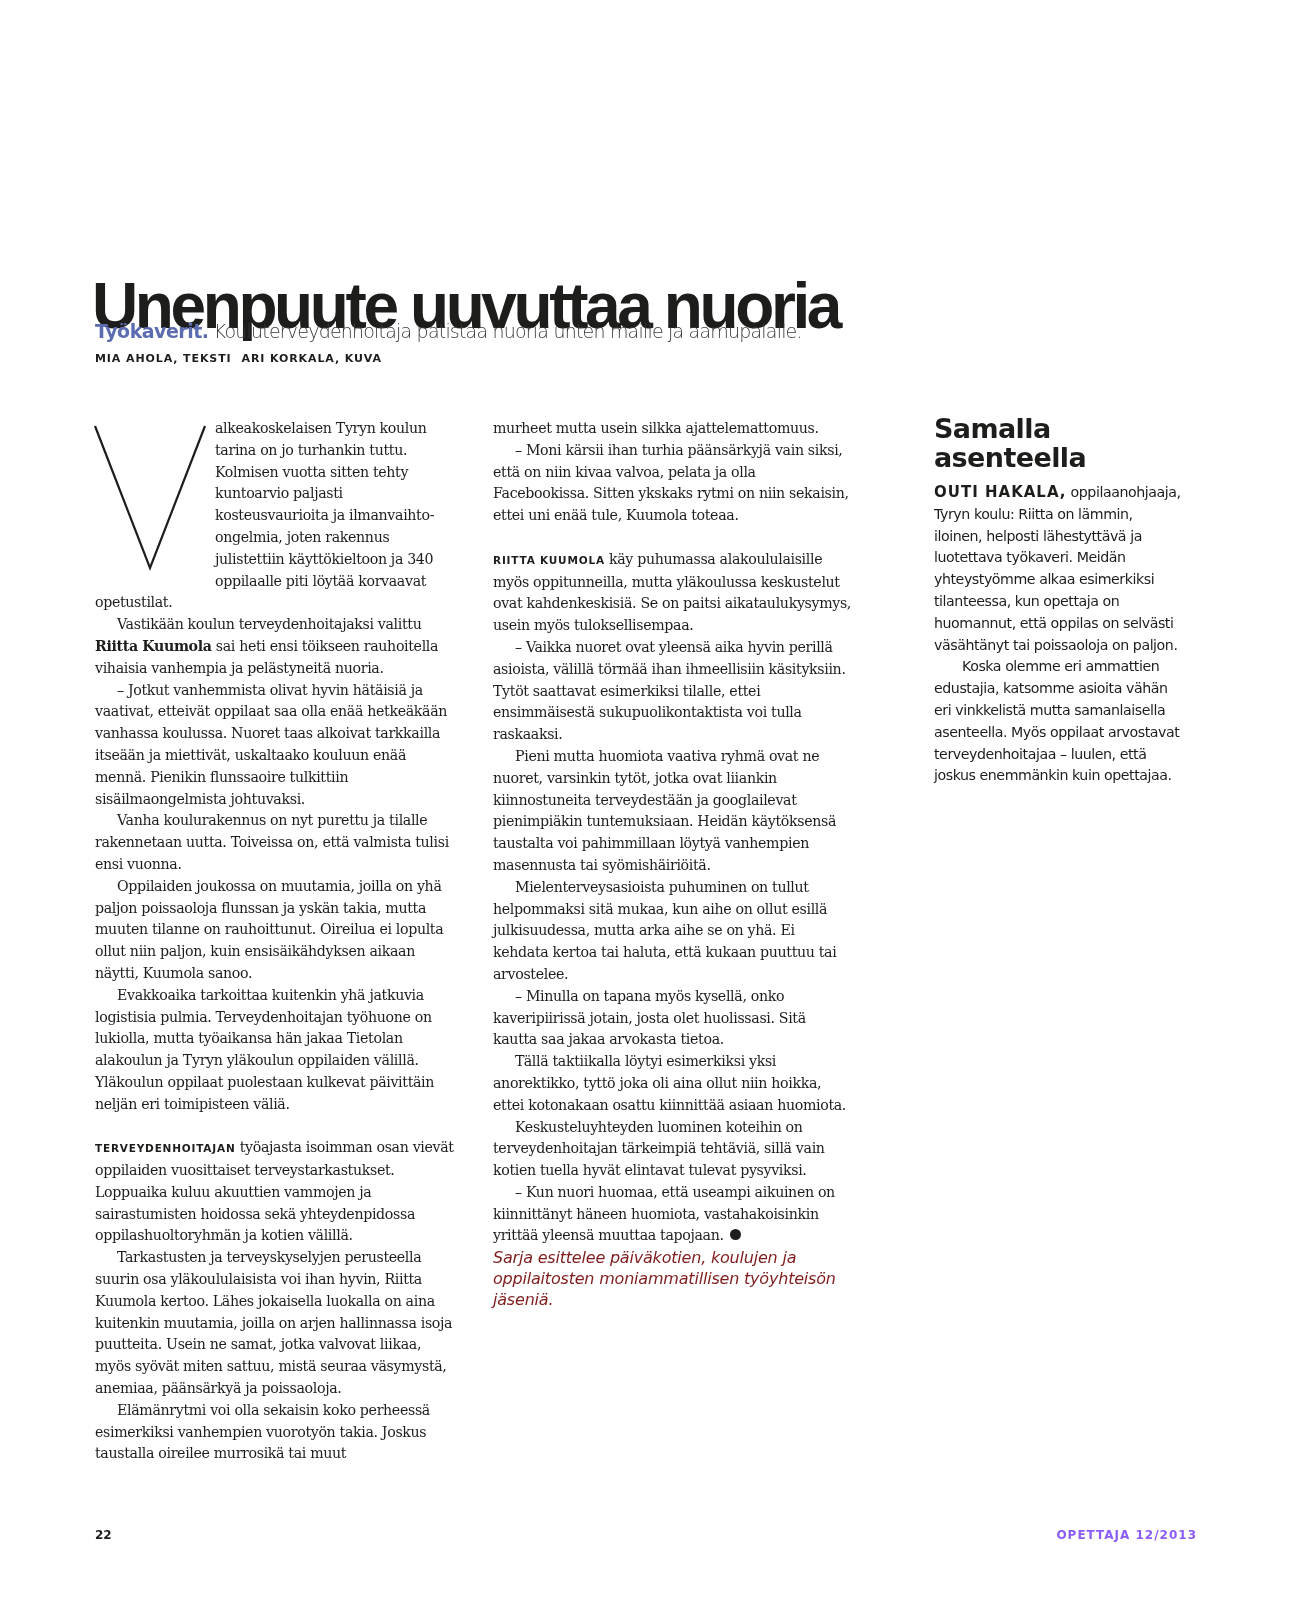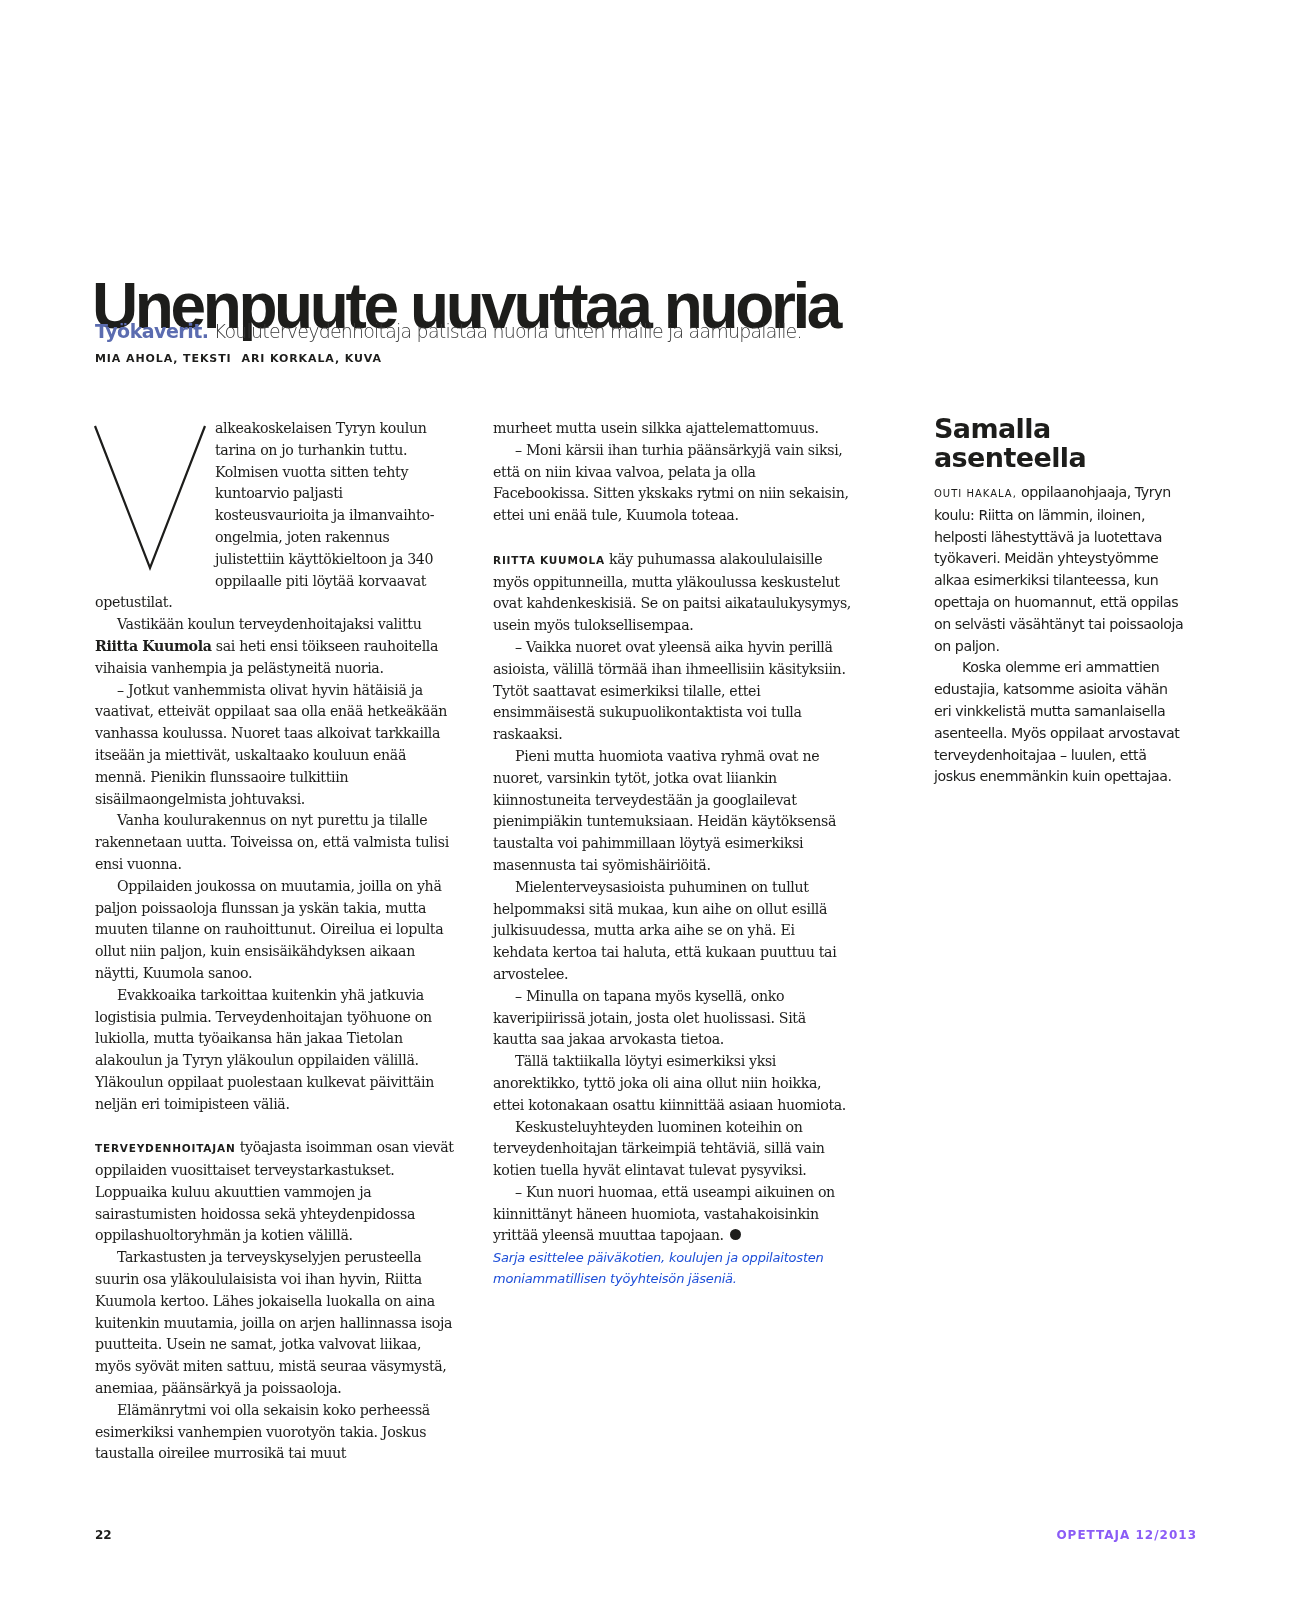--- a/index.html
+++ b/index.html
@@ -32,33 +32,33 @@
   .col p.section { margin-top: 21.8px; text-indent: 0; }
   .col .runin { font-family: "DejaVu Sans", sans-serif; font-weight: bold; font-size: 10.5px; letter-spacing: 0.8px; }
   .col b { font-weight: bold; }
   .col1 { left: 95px; }
   .col2 { left: 493px; }
   .dropcap { float: left; width: 114px; height: 150px; margin: 4px 8px 0 -2px; }
   .dropcap svg { display: block; }
   .endmark { display: inline-block; width: 11px; height: 11px; background: #1d1d1b; border-radius: 50%; margin-left: 6px; vertical-align: 0px; }
   .caption {
     margin-top: 22px; font-family: "DejaVu Sans", sans-serif; font-style: italic;
-    font-size: 13px; line-height: 21px; color: #1d4ed8; letter-spacing: -0.2px; text-indent: 0 !important;
+    font-size: 16px; line-height: 21px; color: #7f1d1d; letter-spacing: -0.2px; text-indent: 0 !important;
   }
   .sidebar {
     position: absolute; left: 934px; top: 414px; width: 250px;
     font-family: "DejaVu Sans", sans-serif; color: #1d1d1b;
   }
   .sidebar h2 {
     margin: 0 0 10px 0; font-family: "DejaVu Sans", sans-serif; font-weight: bold;
     font-size: 27px; line-height: 29px; letter-spacing: -0.6px; width: 200px;
   }
   .sidebar p { margin: 0; font-size: 14.2px; line-height: 21.8px; letter-spacing: -0.45px; }
   .sidebar p.indent { text-indent: 28px; }
-  .sidebar .who { font-weight: normal; font-size: 10px; letter-spacing: 1px; }
+  .sidebar .who { font-weight: bold; font-size: 15px; letter-spacing: 1px; }
   .footer-left {
     position: absolute; left: 95px; top: 1528px;
     font-family: "DejaVu Sans", sans-serif; font-size: 12px; font-weight: bold; color: #1d1d1b;
   }
   .footer-right {
     position: absolute; right: 116px; top: 1528px;
     font-family: "DejaVu Sans", sans-serif; font-size: 12px; font-weight: bold; letter-spacing: 1px; color: #8b5cf6;
   }
 </style>
 </head>
@@ -89,21 +89,21 @@
   <p class="section"><span class="runin">TERVEYDENHOITAJAN</span><span> työajasta isoimman osan vievät oppilaiden vuosittaiset terveystarkastukset. Loppuaika kuluu akuuttien vammojen ja sairastumisten hoidossa sekä yhteydenpidossa oppilashuoltoryhmän ja kotien välillä.</span></p>
   <p>Tarkastusten ja terveyskyselyjen perusteella suurin osa yläkoululaisista voi ihan hyvin, Riitta Kuumola kertoo. Lähes jokaisella luokalla on aina kuitenkin muutamia, joilla on arjen hallinnassa isoja puutteita. Usein ne samat, jotka valvovat liikaa, myös syövät miten sattuu, mistä seuraa väsymystä, anemiaa, päänsärkyä ja poissaoloja.</p>
   <p>Elämänrytmi voi olla sekaisin koko perheessä esimerkiksi vanhempien vuorotyön takia. Joskus taustalla oireilee murrosikä tai muut</p>
 </div>
 
 <div class="col col2">
   <p class="noindent">murheet mutta usein silkka ajattelemattomuus.</p>
   <p>– Moni kärsii ihan turhia päänsärkyjä vain siksi, että on niin kivaa valvoa, pelata ja olla Facebookissa. Sitten ykskaks rytmi on niin sekaisin, ettei uni enää tule, Kuumola toteaa.</p>
   <p class="section"><span class="runin">RIITTA KUUMOLA</span><span> käy puhumassa alakoululaisille myös oppitunneilla, mutta yläkoulussa keskustelut ovat kahdenkeskisiä. Se on paitsi aikataulukysymys, usein myös tuloksellisempaa.</span></p>
   <p>– Vaikka nuoret ovat yleensä aika hyvin perillä asioista, välillä törmää ihan ihmeellisiin käsityksiin. Tytöt saattavat esimerkiksi tilalle, ettei ensimmäisestä sukupuolikontaktista voi tulla raskaaksi.</p>
-  <p>Pieni mutta huomiota vaativa ryhmä ovat ne nuoret, varsinkin tytöt, jotka ovat liiankin kiinnostuneita terveydestään ja googlailevat pienimpiäkin tuntemuksiaan. Heidän käytöksensä taustalta voi pahimmillaan löytyä esimerkiksi masennusta tai syömishäiriöitä.</p>
+  <p>Pieni mutta huomiota vaativa ryhmä ovat ne nuoret, varsinkin tytöt, jotka ovat liiankin kiinnostuneita terveydestään ja googlailevat pienimpiäkin tuntemuksiaan. Heidän käytöksensä taustalta voi pahimmillaan löytyä vanhempien masennusta tai syömishäiriöitä.</p>
   <p>Mielenterveysasioista puhuminen on tullut helpommaksi sitä mukaa, kun aihe on ollut esillä julkisuudessa, mutta arka aihe se on yhä. Ei kehdata kertoa tai haluta, että kukaan puuttuu tai arvostelee.</p>
   <p>– Minulla on tapana myös kysellä, onko kaveripiirissä jotain, josta olet huolissasi. Sitä kautta saa jakaa arvokasta tietoa.</p>
   <p>Tällä taktiikalla löytyi esimerkiksi yksi anorektikko, tyttö joka oli aina ollut niin hoikka, ettei kotonakaan osattu kiinnittää asiaan huomiota.</p>
   <p>Keskusteluyhteyden luominen koteihin on terveydenhoitajan tärkeimpiä tehtäviä, sillä vain kotien tuella hyvät elintavat tulevat pysyviksi.</p>
   <p><span>– Kun nuori huomaa, että useampi aikuinen on kiinnittänyt häneen huomiota, vastahakoisinkin yrittää yleensä muuttaa tapojaan.</span><span class="endmark"></span></p>
   <p class="caption">Sarja esittelee päiväkotien, koulujen ja oppilaitosten moniammatillisen työyhteisön jäseniä.</p>
 </div>
 
 <div class="sidebar">
   <h2>Samalla asenteella</h2>

